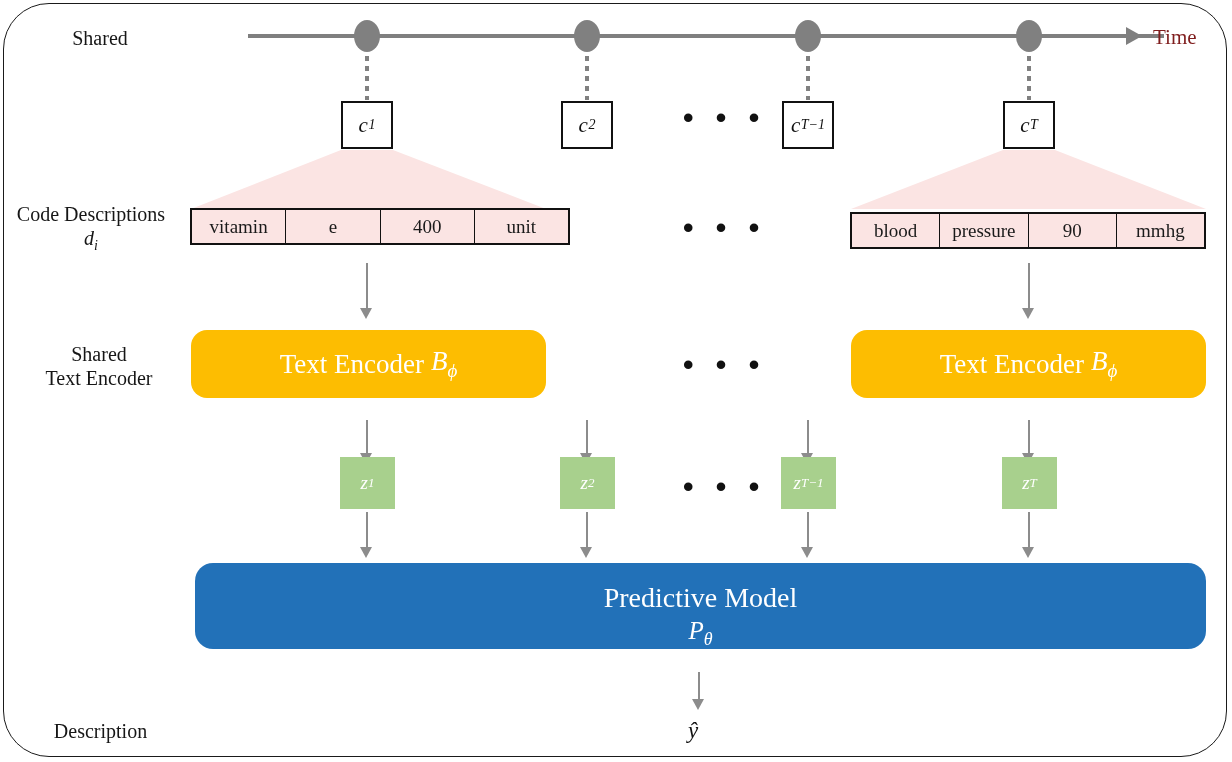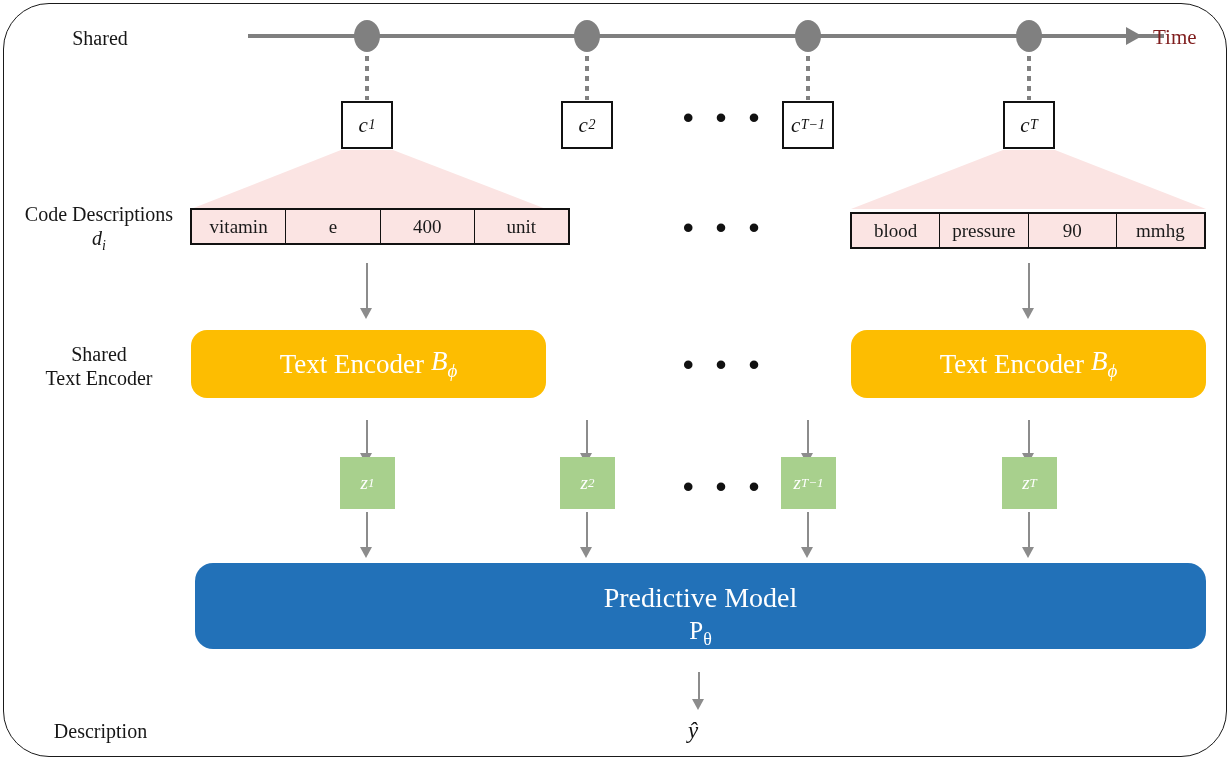--- a/index.html
+++ b/index.html
@@ -159,21 +159,21 @@
     background: #2271b8;
     border-radius: 18px;
     color: #ffffff;
     display: flex;
     flex-direction: column;
     align-items: center;
     justify-content: center;
     box-sizing: border-box;
   }
   .predmodel .title { font-size: 28px; line-height: 1.18; margin-top: 20px; }
-  .predmodel .formula { font-size: 25px; line-height: 1.2; margin-top: 2px; }
+  .predmodel .formula { font-size: 25px; font-style: italic; line-height: 1.2; margin-top: 2px; }
   .predmodel .formula .sub { font-size: 18px; vertical-align: -0.35em; }
 
   
   .ellipsis {
     position: absolute;
     color: #111111;
     font-size: 30px;
     letter-spacing: 7px;
     line-height: 1;
     font-family: "Liberation Sans", sans-serif;
@@ -195,21 +195,21 @@
   }
 </style>
 </head>
 <body>
 
 <div id="figure">
   <div id="frame"></div>
 
   <div class="rowlabel" style="left:30px; top:27px; width:140px;">Shared</div>
 
-  <div class="rowlabel multi" style="left:8px; top:203px; width:182px;">
+  <div class="rowlabel multi" style="left:0; top:203px; width:182px;">
     <span>Code Descriptions</span><br>
     <span style="font-style:italic;"><span>d</span><span style="font-size:14px; vertical-align:-0.35em;">i</span></span>
   </div>
 
   <div class="rowlabel multi" style="left:8px; top:343px; width:182px;">
     <span>Shared</span><br>
     <span>Text Encoder</span>
   </div>
 
 

